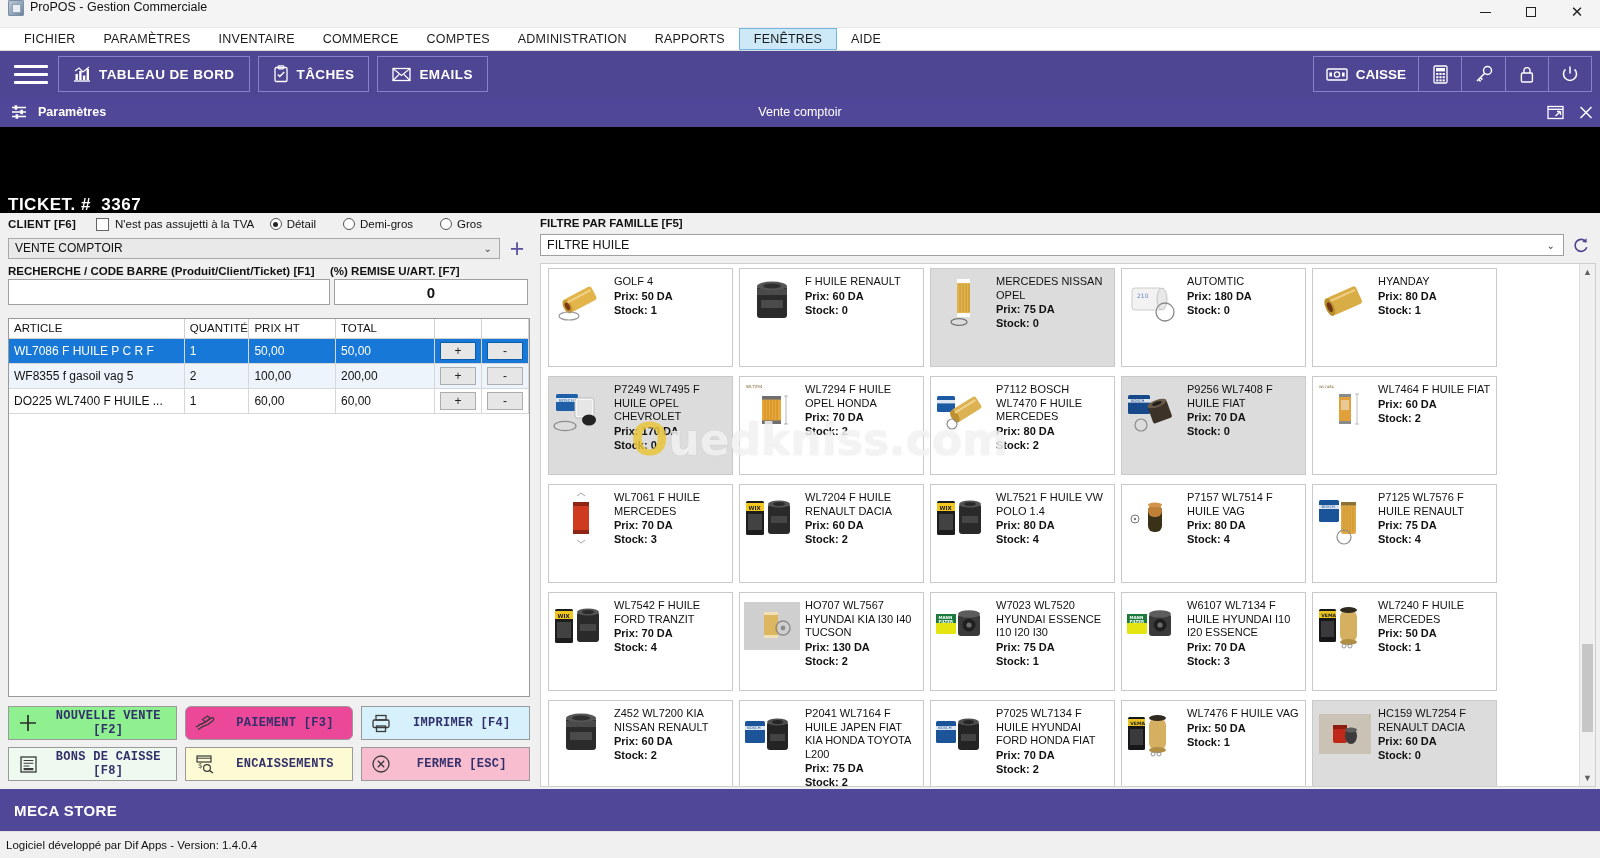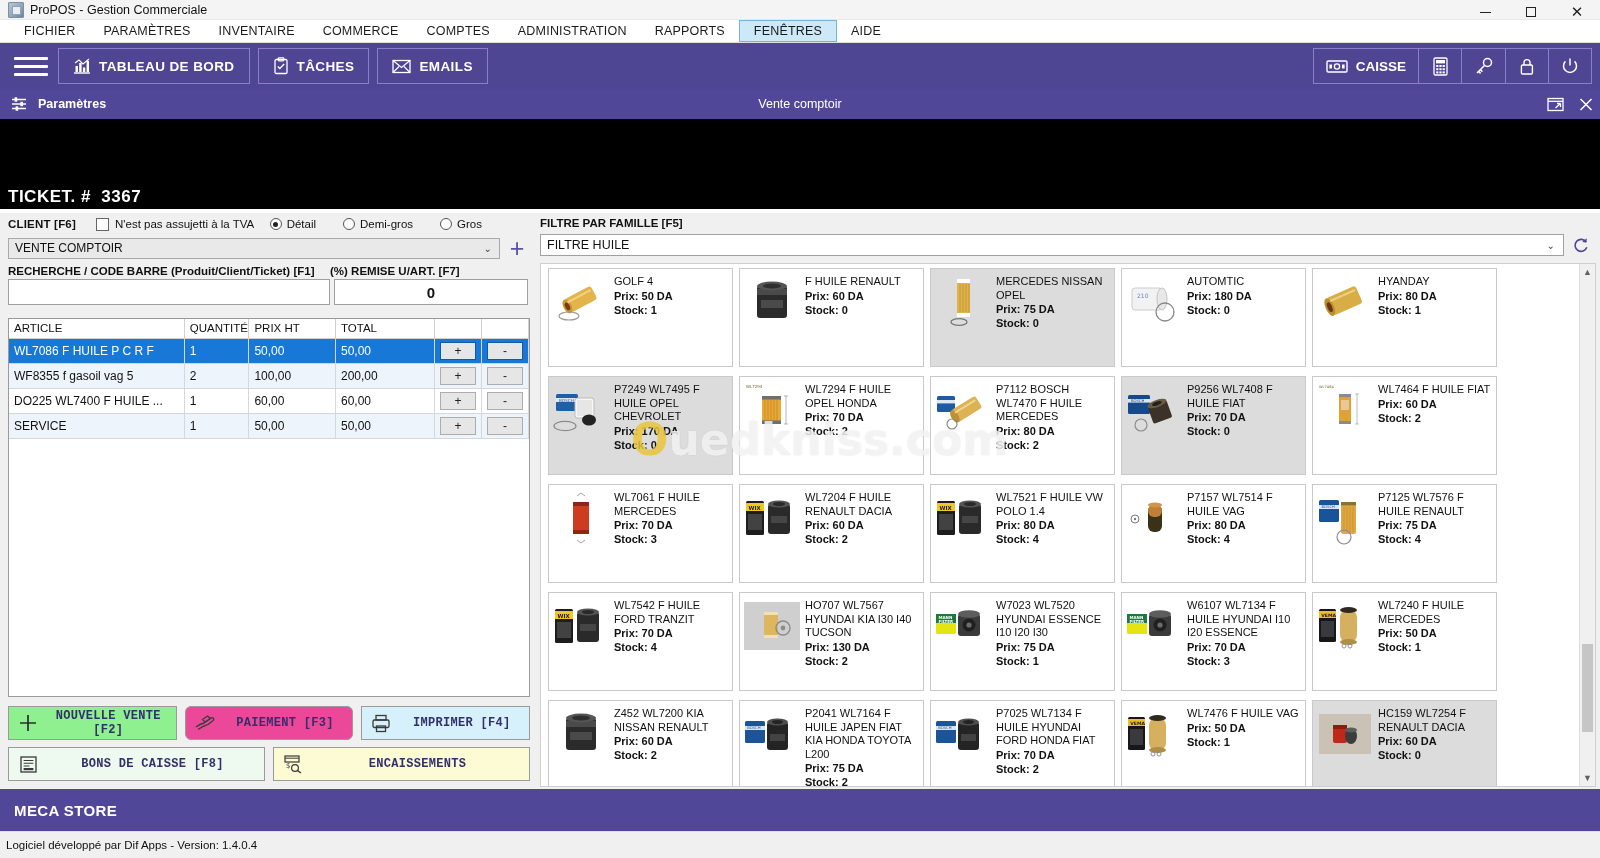--- a/index.html
+++ b/index.html
@@ -6,22 +6,22 @@
   html, body {
     width: 1600px; height: 858px;
     font-family: "Liberation Sans", sans-serif;
     background: #ffffff;
     overflow: hidden;
   }
   body { position: relative; }
 
   
   .titlebar {
-    height: 20px; background: #f4f4f4;
-    display: flex; align-items: center;
+    height: 28px; background: #f4f4f4;
+    display: flex; align-items: flex-start;
     border-bottom: 1px solid #e8e8e8;
     position: relative;
   }
   .app-icon {
     width: 16px; height: 16px; margin: 0 6px 0 8px;
     background: linear-gradient(135deg,#b9c7d6 0%,#8fa3b8 60%,#6d8199 100%);
     border: 1px solid #7b8fa5; border-radius: 1px;
     position: relative;
   }
   .app-icon::after{
@@ -507,32 +507,20 @@
             <td>1</td>
             <td>60,00</td>
             <td>60,00</td>
             <td class="btncell">
                 <span class="pm">+</span>
               </td>
             <td class="btncell">
                 <span class="pm">-</span>
               </td>
           </tr>
-          <tr class="alt">
-            <td>SERVICE</td>
-            <td>1</td>
-            <td>50,00</td>
-            <td>50,00</td>
-            <td class="btncell">
-                <span class="pm">+</span>
-              </td>
-            <td class="btncell">
-                <span class="pm">-</span>
-              </td>
-          </tr>
         </tbody>
       </table>
     </div>
 
     <div class="btnrows">
       <div class="brow">
         <div class="abtn bg-green">
           <span class="ig">
             <svg class="ic" width="20" height="20" viewBox="0 0 20 20">
                 <path d="M10 2 V18 M2 10 H18" stroke="#2c2c2c" stroke-width="1.7"></path>
@@ -577,20 +565,29 @@
             <svg class="ic" width="20" height="20" viewBox="0 0 20 20">
                 <rect x="2" y="2" width="14" height="6" stroke="#3a3a3a" stroke-width="1.2" fill="none"></rect>
                 <path d="M2 4.2 H16" stroke="#3a3a3a" stroke-width="1"></path>
                 <text x="3" y="14.4" font-size="7" fill="#3a3a3a" font-family="DejaVu Sans">$</text>
                 <circle cx="12" cy="14" r="3.4" stroke="#3a3a3a" stroke-width="1.2" fill="none"></circle>
                 <path d="M14.6 16.6 L18 19" stroke="#3a3a3a" stroke-width="1.3"></path>
               </svg>
           </span>
           <span class="txt">ENCAISSEMENTS</span>
         </div>
+        <div class="abtn bg-pink">
+          <span class="ig">
+            <svg class="ic" width="20" height="20" viewBox="0 0 20 20">
+                <circle cx="10" cy="10" r="8" stroke="#3a3a3a" stroke-width="1.3" fill="none"></circle>
+                <path d="M6.8 6.8 L13.2 13.2 M13.2 6.8 L6.8 13.2" stroke="#3a3a3a" stroke-width="1.4"></path>
+              </svg>
+          </span>
+          <span class="txt">FERMER [ESC]</span>
+        </div>
       </div>
     </div>
   </div>
 
   <div class="right">
     <div class="fam-lbl">FILTRE PAR FAMILLE [F5]</div>
     <div class="fam-row">
       <div class="fam-select">
         <span>FILTRE HUILE</span>
         <span class="caret">⌄</span>

